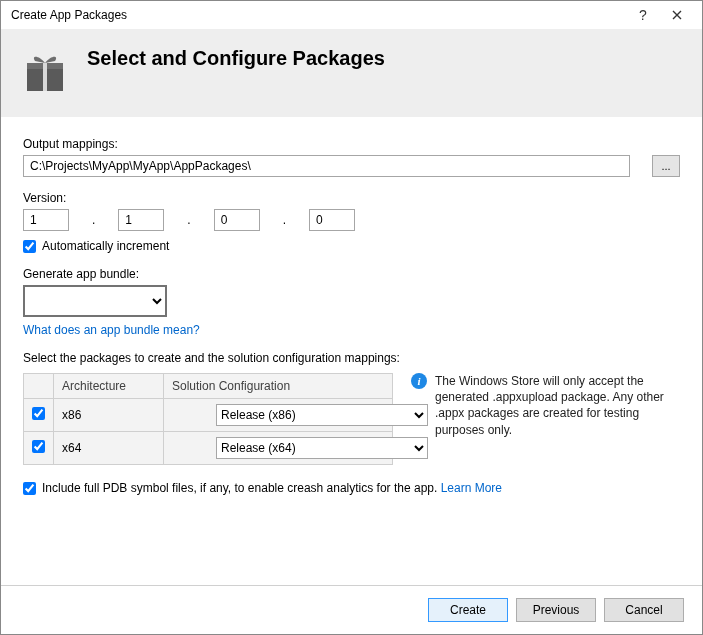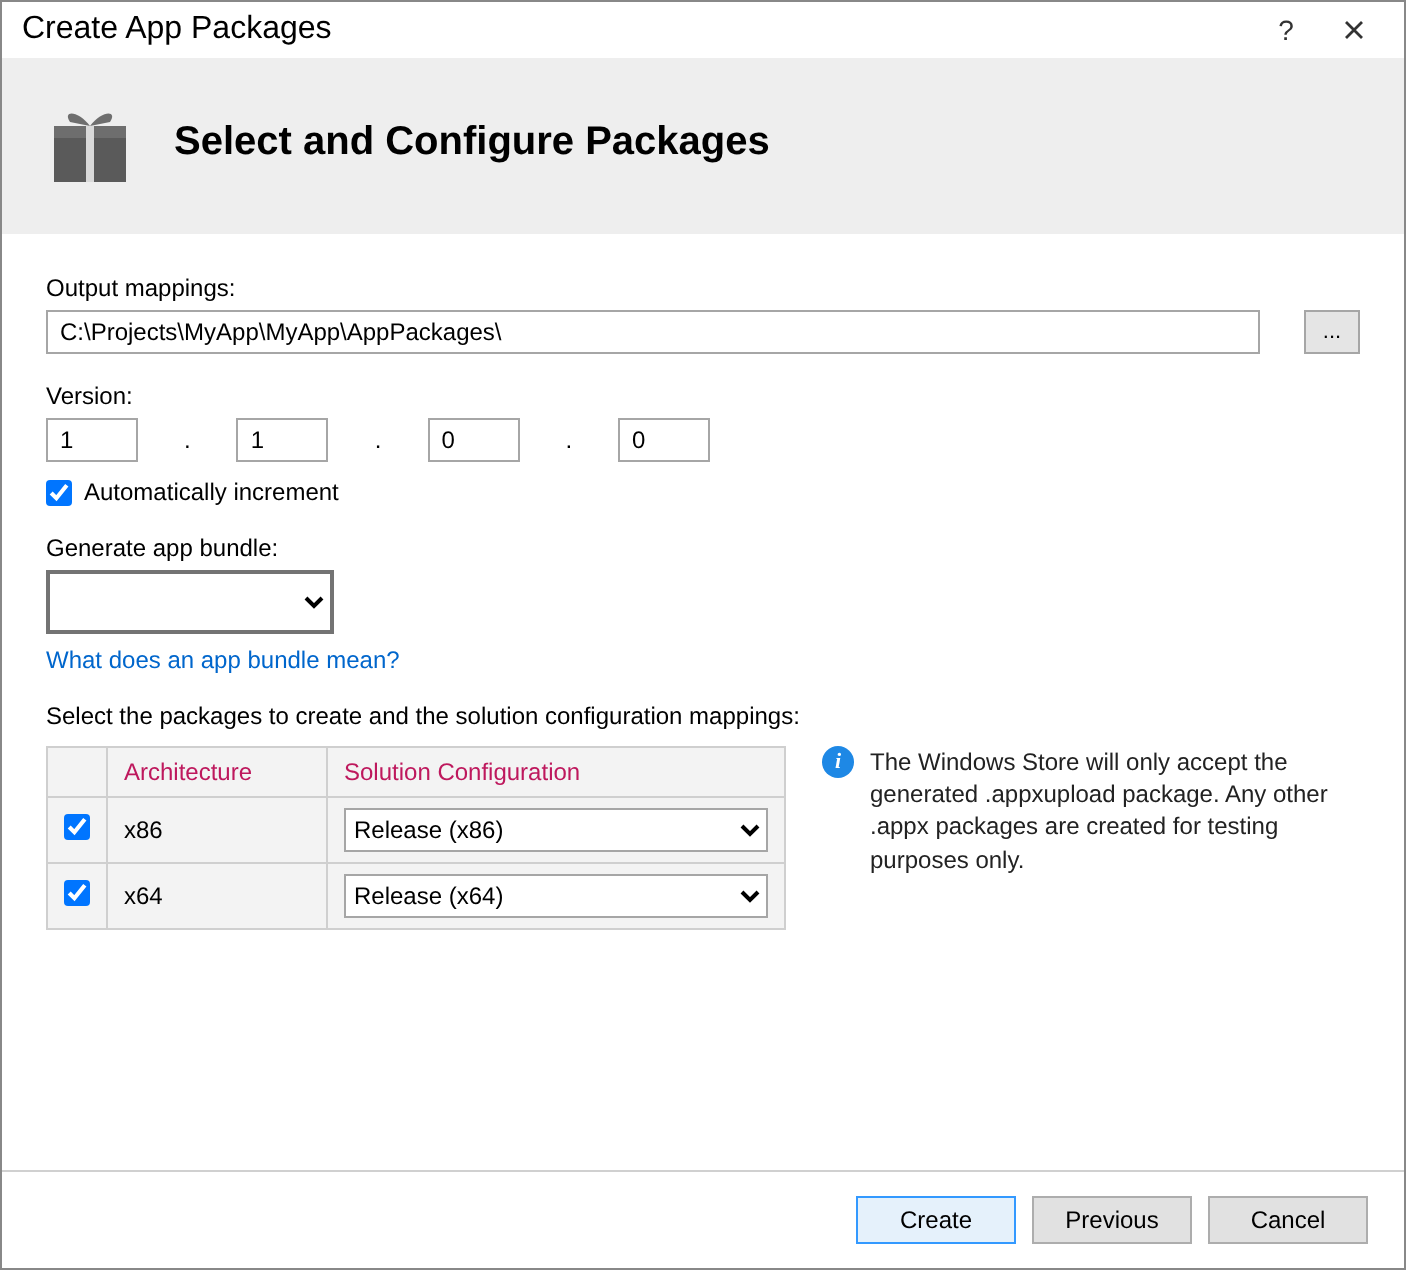--- a/index.html
+++ b/index.html
@@ -15,31 +15,30 @@
     display: flex;
     flex-direction: column;
   }
   .titlebar {
     display: flex;
     align-items: center;
     height: 28px;
     padding: 0 8px 0 10px;
     background: #fff;
   }
-  .titlebar .title { flex: 1; font-size: 16px; }
+  .titlebar .title { flex: 1; font-size: 12px; }
   .titlebar .tbtn {
     width: 34px; height: 28px;
     display: flex; align-items: center; justify-content: center;
     font-size: 14px; color: #333;
   }
   .header {
     background: #eeeeee;
     padding: 18px 20px 22px 20px;
     display: flex;
-    align-items: center;
     gap: 18px;
   }
   .header h1 { margin: 0; font-size: 20px; font-weight: 600; }
   .gift-icon svg { display: block; }
   .content {
     flex: 1;
     padding: 16px 22px 10px 22px;
     overflow: auto;
   }
   .label { margin: 4px 0 4px 0; }
@@ -82,31 +81,31 @@
     background: #f3f3f3;
   }
   table.pkg th, table.pkg td {
     border: 1px solid #cfcfcf;
     padding: 5px 8px;
     text-align: left;
     font-weight: normal;
     font-size: 12px;
     background: #f3f3f3;
   }
-  table.pkg th { color: #be185d; }
+  table.pkg th { color: #404040; }
   .col-chk { width: 26px; text-align: center; }
   .col-arch { width: 110px; }
   .arch-neutral td { color: #777; font-style: italic; }
   .arch-neutral td:first-child,
   .arch-neutral td:nth-child(2) { font-style: normal; color: #444; }
   .sol-select {
     width: 100%; height: 22px;
     border: 1px solid #a6a6a6;
     background: #fff;
-    font-family: inherit; font-size: 12px;
+    font-family: inherit; font-size: 12px; margin-left: 44px;
   }
   .info-note { display: flex; gap: 8px; font-size: 12px; color: #222; max-width: 260px; line-height: 1.35; }
   .info-icon {
     width: 16px; height: 16px; flex-shrink: 0;
     border-radius: 50%;
     background: #1e88e5;
     color: #fff;
     font-weight: bold;
     font-size: 11px;
     display: flex; align-items: center; justify-content: center;
@@ -219,20 +218,27 @@
             <td><select class="sol-select"><option>Release (x64)</option></select></td>
           </tr>
         </tbody>
       </table>
       <div class="info-note">
         <div class="info-icon">i</div>
         <div>The Windows Store will only accept the generated .appxupload package. Any other .appx packages are created for testing purposes only.</div>
       </div>
     </div>
 
+    <div class="chk-row pdb-row">
+      <input type="checkbox" id="pdb" checked="" style="">
+      <label for="pdb">
+        <span>Include full PDB symbol files, if any, to enable creash analytics for the app.</span>
+        <a class="link">Learn More</a>
+      </label>
+    </div>
   </div>
 
 </div>
 
 <div class="footer">
   <button class="btn primary">Create</button>
   <button class="btn">Previous</button>
   <button class="btn">Cancel</button>
 </div>
 

